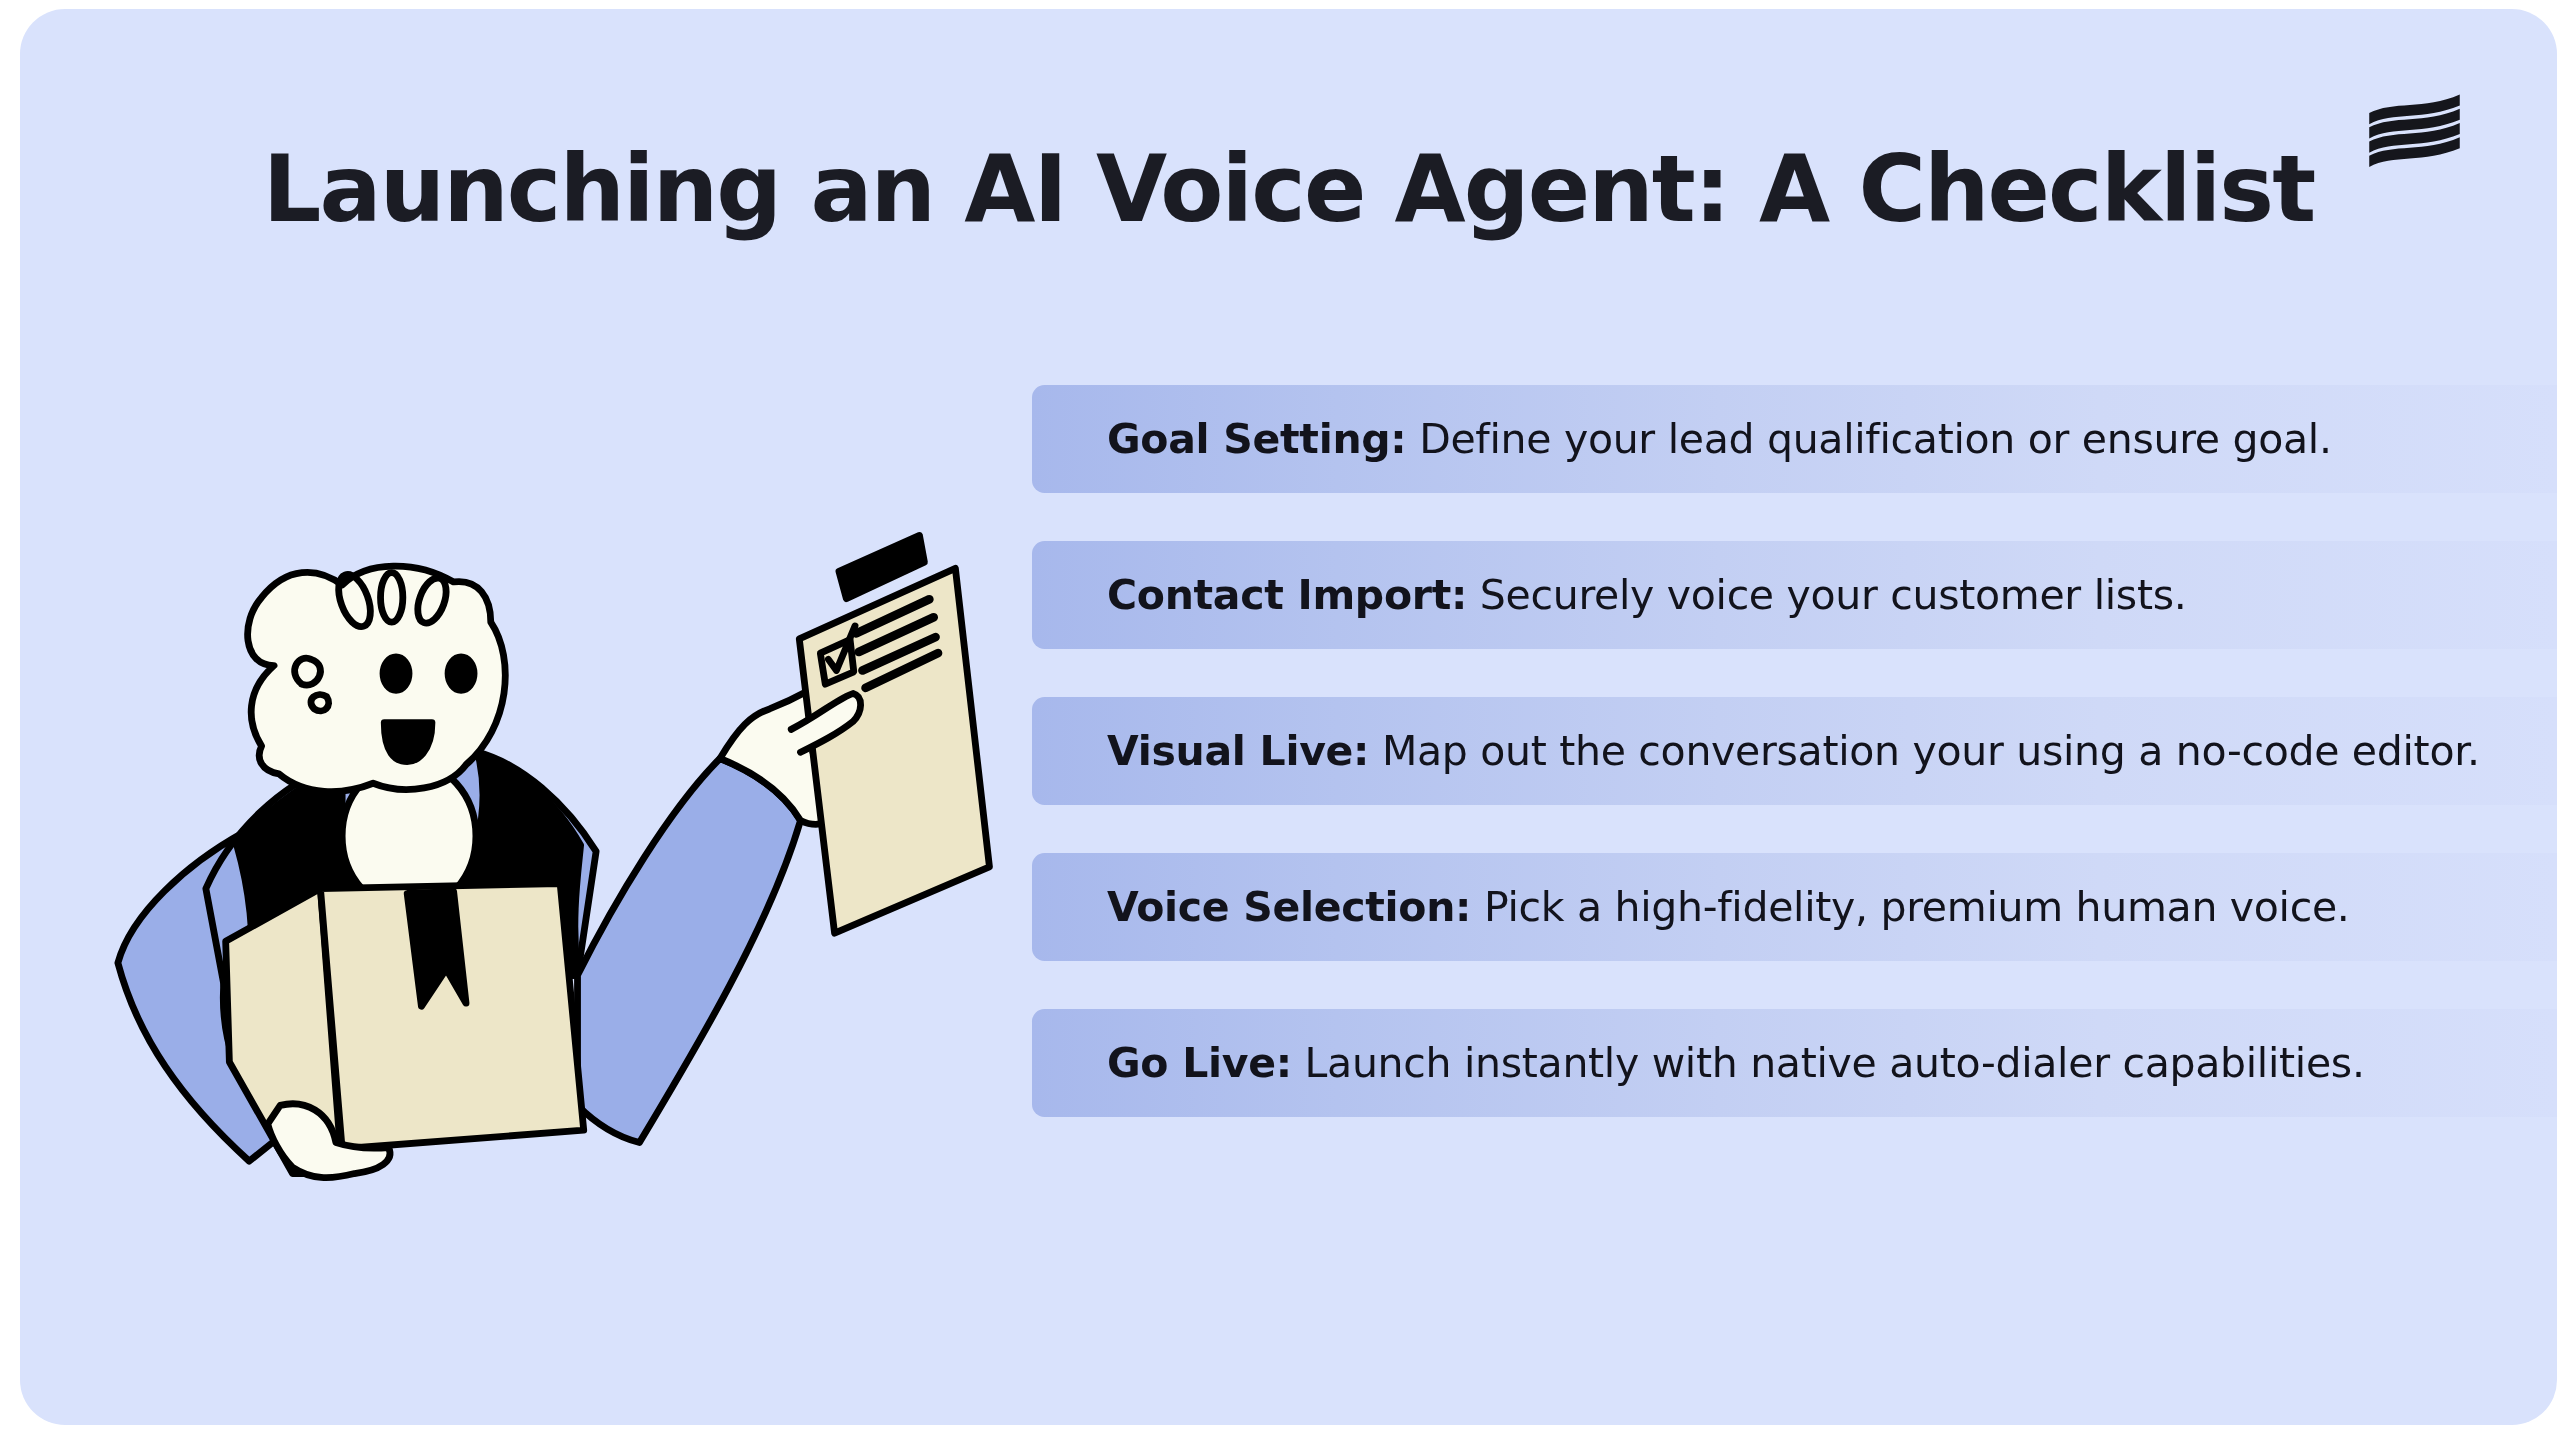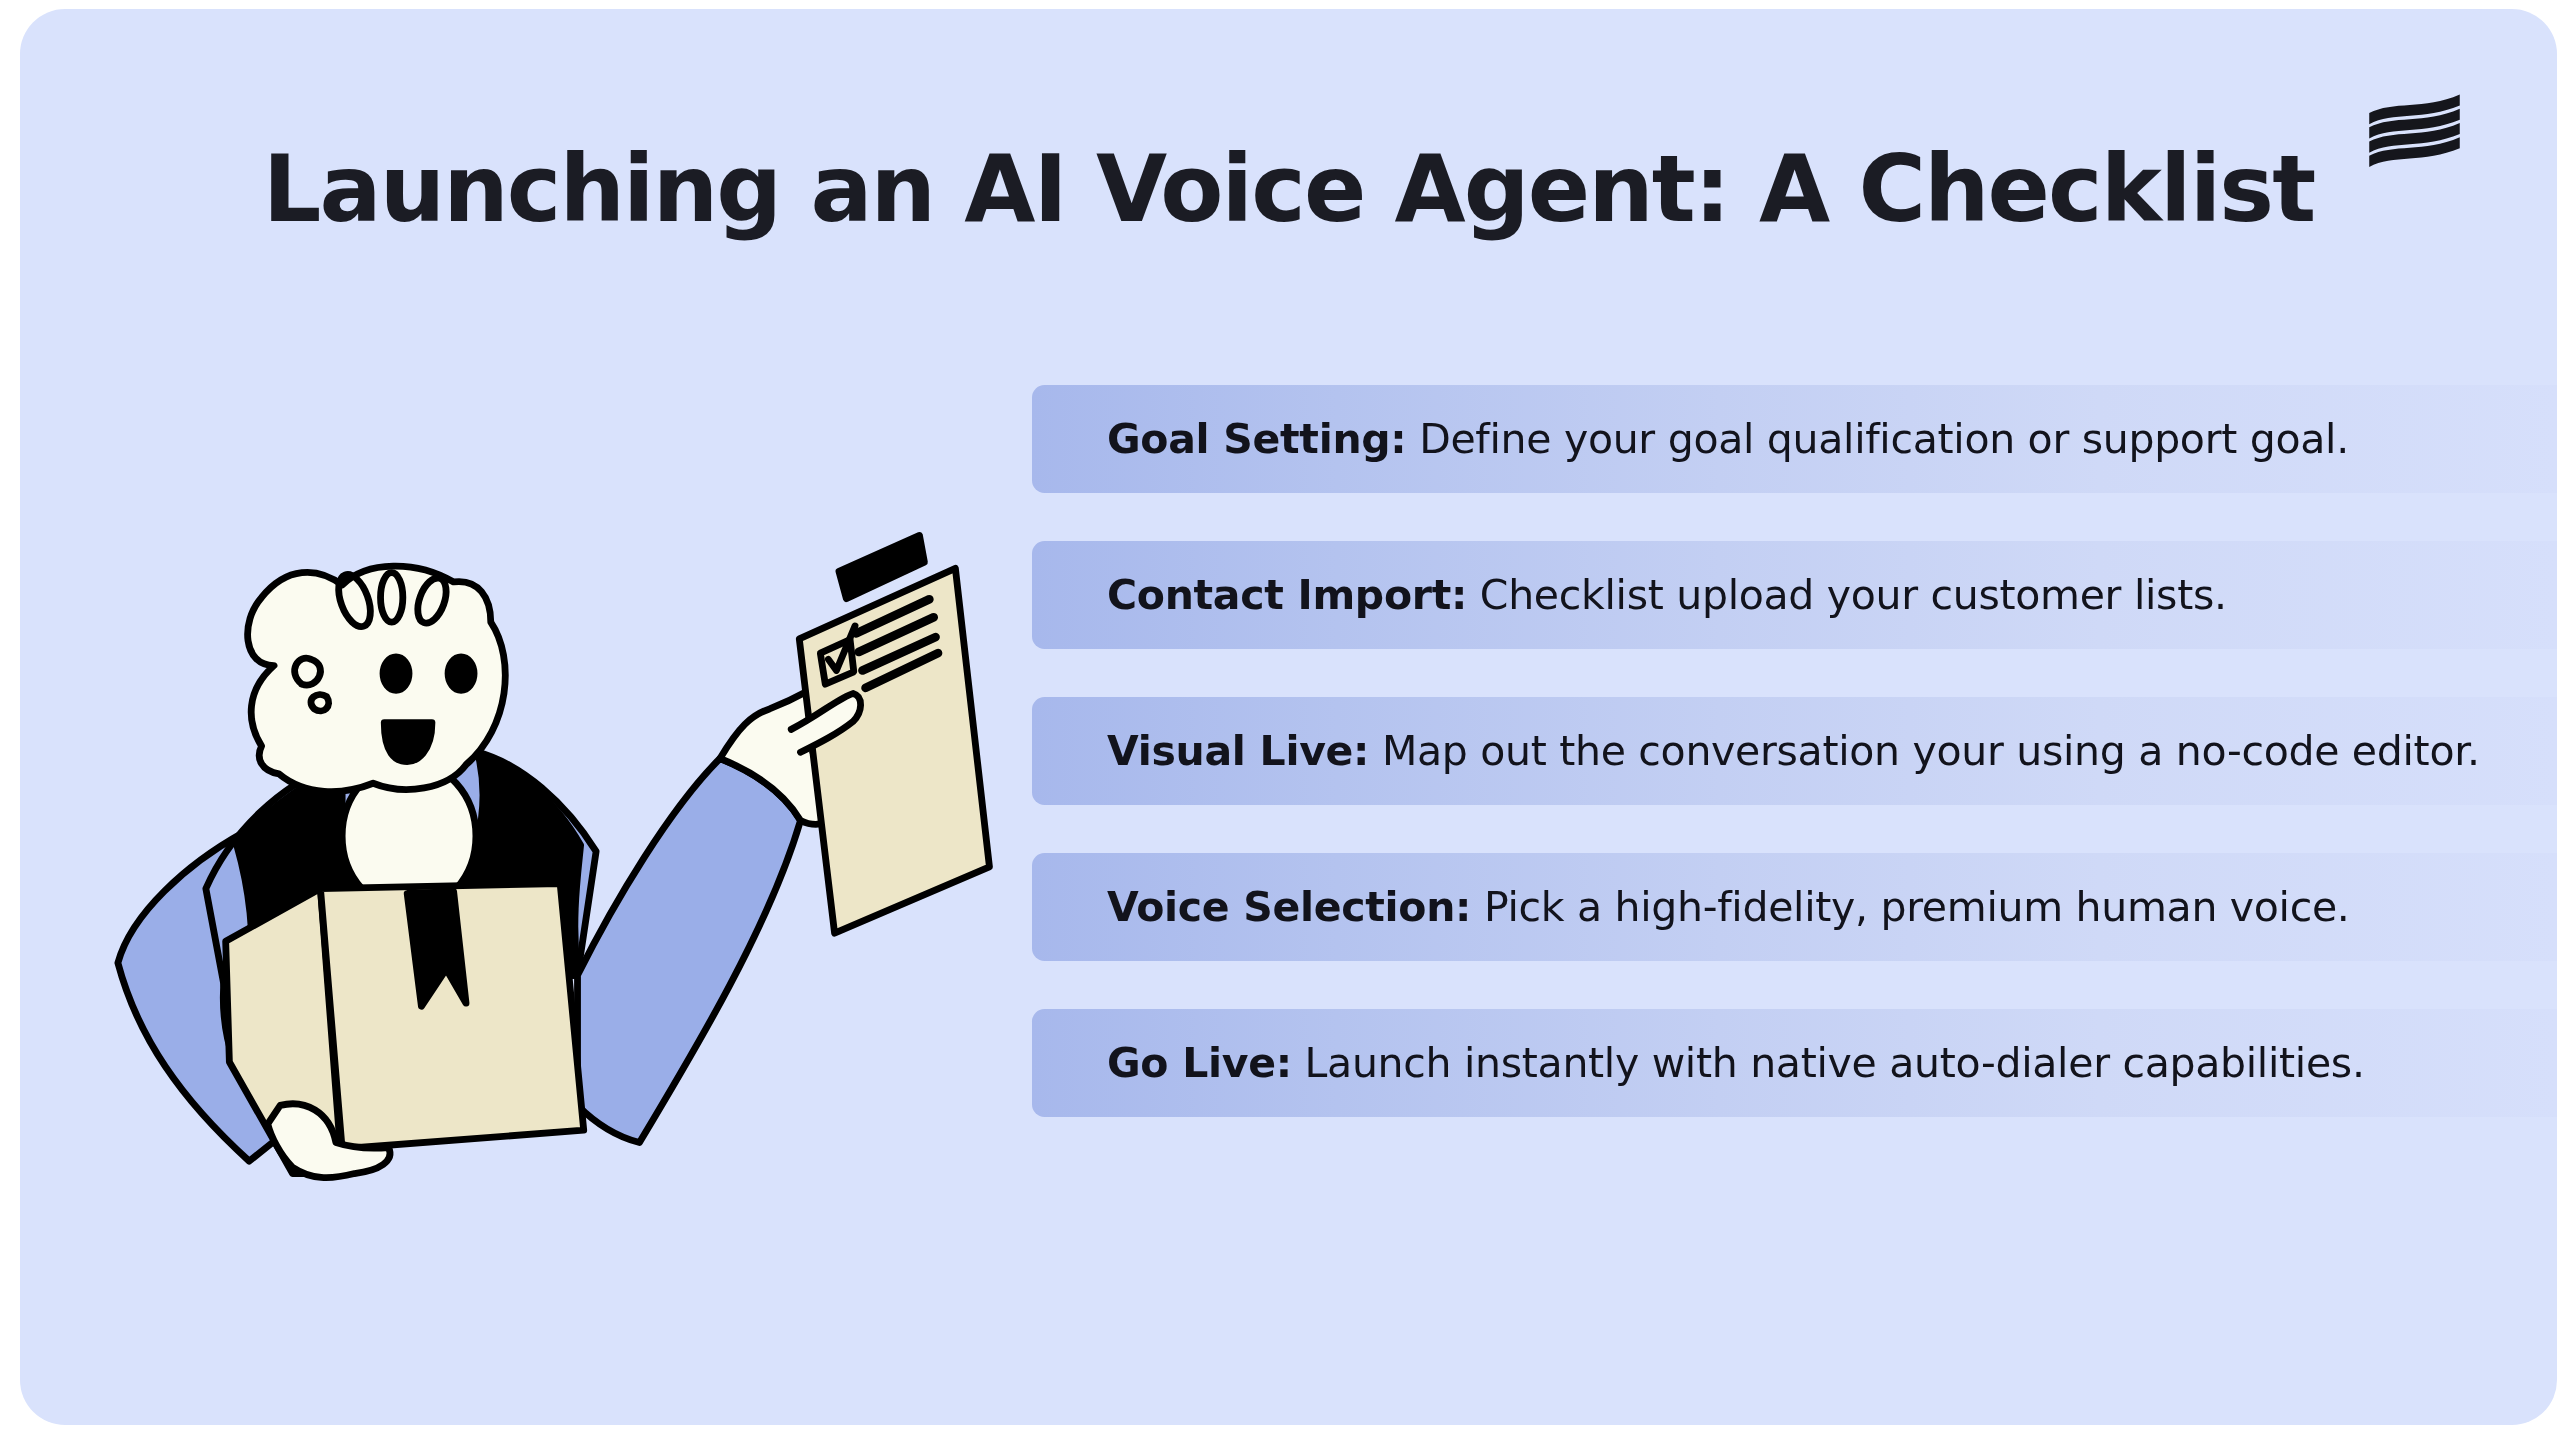--- a/index.html
+++ b/index.html
@@ -89,24 +89,24 @@
         <path d="M455 1090 C 430 1070, 450 1040, 470 1050 C 500 1060, 480 1100, 455 1090 M 475 1130 C 460 1115, 480 1100, 495 1110 C 505 1125, 490 1140, 475 1130" fill="none"></path>
       </g>
       <ellipse cx="607" cy="1073" rx="21" ry="27" fill="#000"></ellipse>
       <ellipse cx="712" cy="1073" rx="21" ry="27" fill="#000"></ellipse>
       <path d="M588 1152 L 665 1152 C 665 1200, 640 1215, 625 1215 C 605 1215, 588 1200, 588 1152 Z" fill="#000"></path>
     </g>
   </svg>
 
   <ul class="checklist">
     <li class="item">
-      <span class="item-text"><span class="item-label">Goal Setting:</span><span> Define your goal qualification or support goal.</span></span>
+      <span class="item-text"><span class="item-label">Goal Setting:</span><span> Define your lead qualification or ensure goal.</span></span>
     </li>
     <li class="item">
-      <span class="item-text"><span class="item-label">Contact Import:</span><span> Checklist upload your customer lists.</span></span>
+      <span class="item-text"><span class="item-label">Contact Import:</span><span> Securely voice your customer lists.</span></span>
     </li>
     <li class="item">
       <span class="item-text"><span class="item-label">Visual Live:</span><span> Map out the conversation your using a no-code editor.</span></span>
     </li>
     <li class="item">
       <span class="item-text"><span class="item-label">Voice Selection:</span><span> Pick a high-fidelity, premium human voice.</span></span>
     </li>
     <li class="item">
       <span class="item-text"><span class="item-label">Go Live:</span><span> Launch instantly with native auto-dialer capabilities.</span></span>
     </li>

